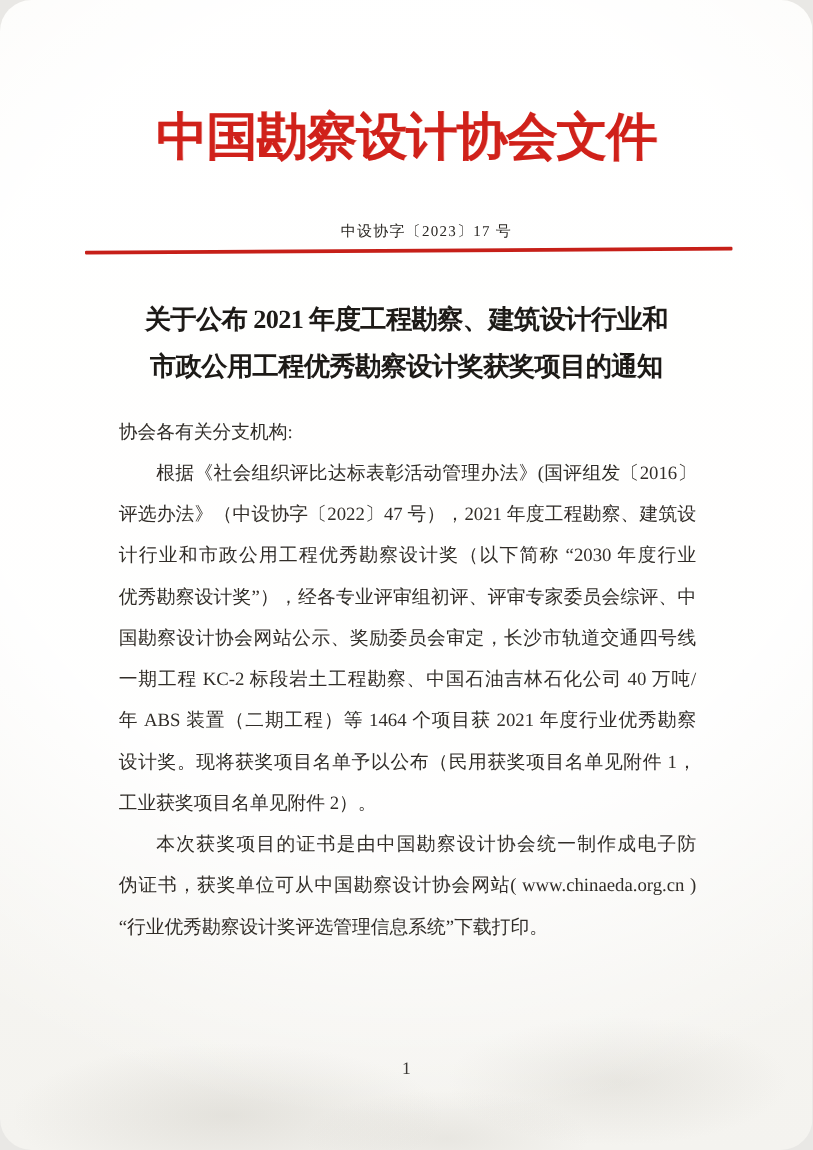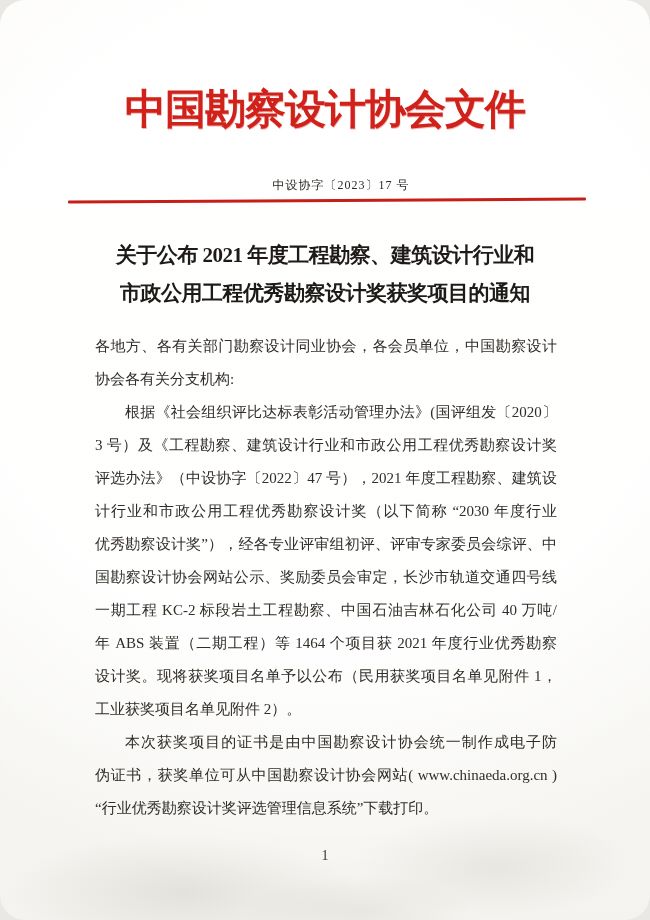--- a/index.html
+++ b/index.html
@@ -114,24 +114,22 @@
   <div class="docnum">中设协字〔2023〕17 号</div>
 
   <div class="redline"></div>
 
   <div class="doc-title">
     <div class="title-line">关于公布 2021 年度工程勘察、建筑设计行业和</div>
     <div class="title-line">市政公用工程优秀勘察设计奖获奖项目的通知</div>
   </div>
 
   <div class="doc-body">
-    <div class="ln">各地方、各有关部门勘察设计同业协会，各会员单位，中国勘察设计</div>
     <div class="ln end">协会各有关分支机构:</div>
-    <div class="ln ind">根据《社会组织评比达标表彰活动管理办法》(国评组发〔2020〕</div>
-    <div class="ln">3 号）及《工程勘察、建筑设计行业和市政公用工程优秀勘察设计奖</div>
+    <div class="ln ind">根据《社会组织评比达标表彰活动管理办法》(国评组发〔2016〕</div>
     <div class="ln">评选办法》（中设协字〔2022〕47 号），2021 年度工程勘察、建筑设</div>
     <div class="ln">计行业和市政公用工程优秀勘察设计奖（以下简称 “2030 年度行业</div>
     <div class="ln">优秀勘察设计奖”），经各专业评审组初评、评审专家委员会综评、中</div>
     <div class="ln">国勘察设计协会网站公示、奖励委员会审定，长沙市轨道交通四号线</div>
     <div class="ln">一期工程 KC-2 标段岩土工程勘察、中国石油吉林石化公司 40 万吨/</div>
     <div class="ln">年 ABS 装置（二期工程）等 1464 个项目获 2021 年度行业优秀勘察</div>
     <div class="ln">设计奖。现将获奖项目名单予以公布（民用获奖项目名单见附件 1，</div>
     <div class="ln end">工业获奖项目名单见附件 2）。</div>
     <div class="ln ind p2">本次获奖项目的证书是由中国勘察设计协会统一制作成电子防</div>
     <div class="ln">伪证书，获奖单位可从中国勘察设计协会网站( www.chinaeda.org.cn )</div>

